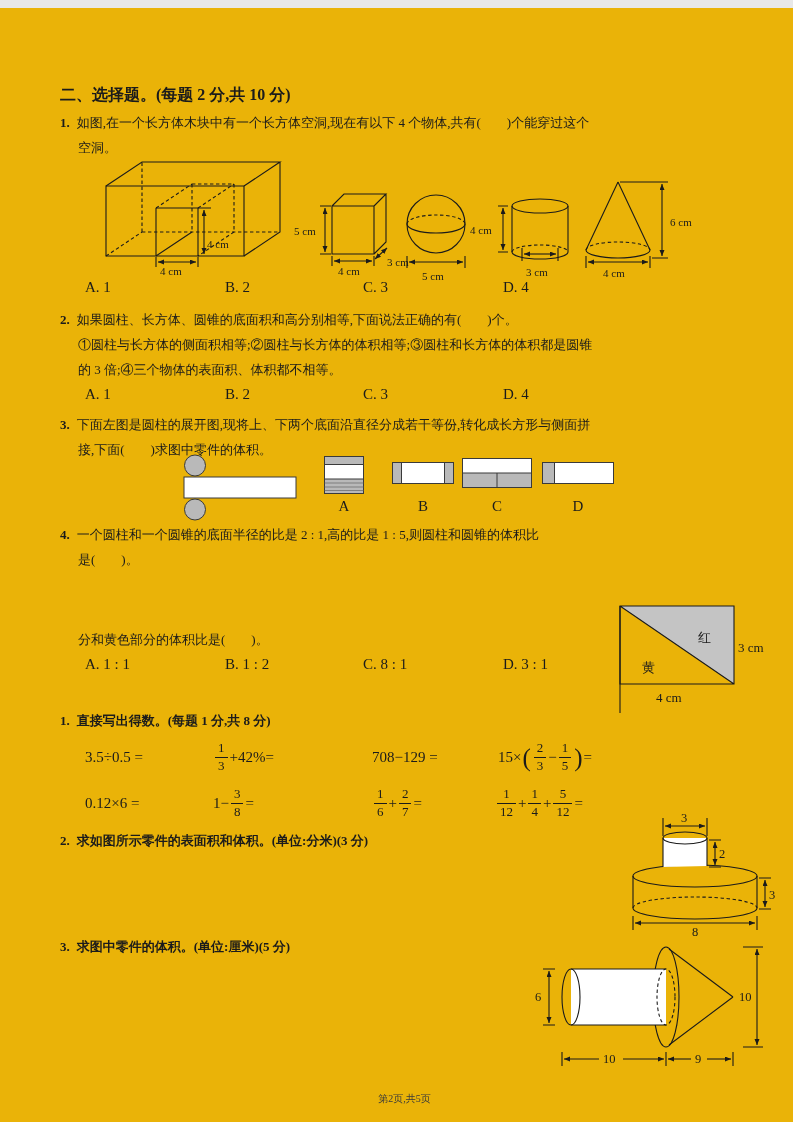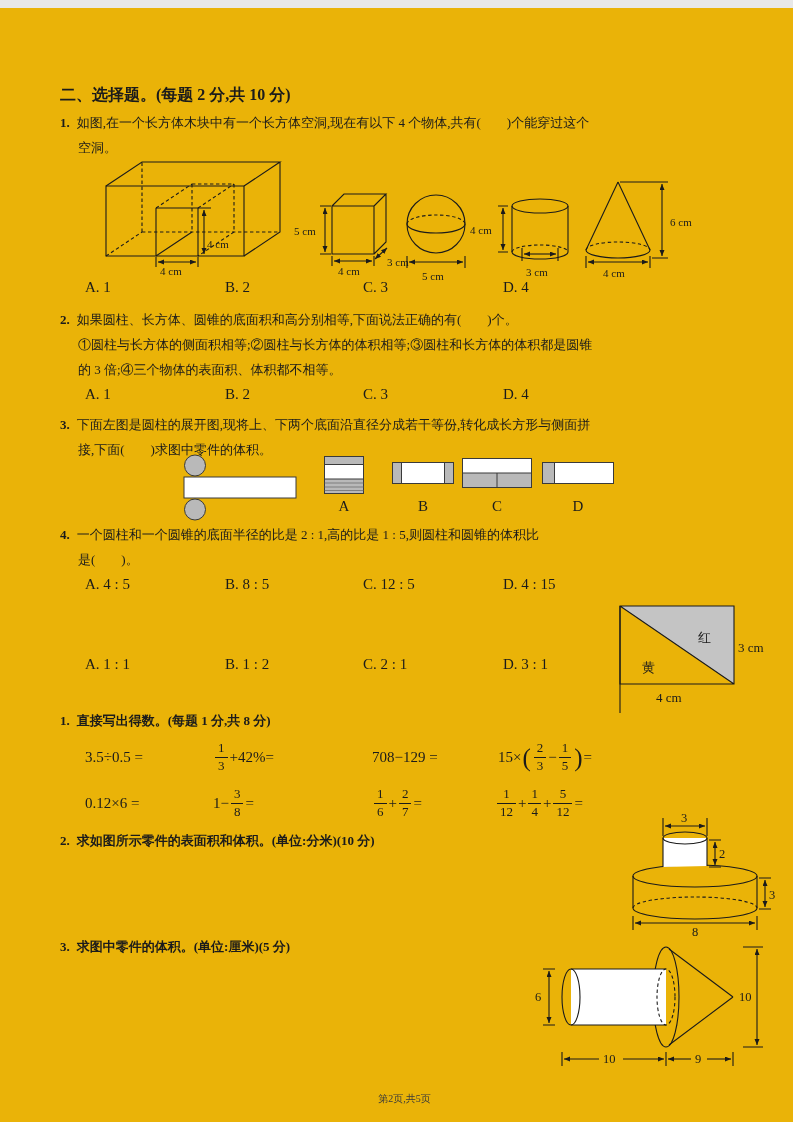--- a/index.html
+++ b/index.html
@@ -157,31 +157,26 @@
 
   <div class="optrow" style="top:490px">
     <span class="netletter" style="left:324px">A</span>
     <span class="netletter" style="left:403px">B</span>
     <span class="netletter" style="left:477px">C</span>
     <span class="netletter" style="left:558px">D</span>
   </div>
 
   <div class="ln" style="top:516px"><span class="qnum">4.</span><span>一个圆柱和一个圆锥的底面半径的比是 2 : 1,高的比是 1 : 5,则圆柱和圆锥的体积比</span></div>
   <div class="ln cont" style="top:541px">是(        )。</div>
-  <div class="optrow" style="top:568px">
-    <span class="opt" style="left:85px">A. 4 : 5</span>
-    <span class="opt" style="left:225px">B. 8 : 5</span>
-    <span class="opt" style="left:363px">C. 12 : 5</span>
-    <span class="opt" style="left:503px">D. 4 : 15</span>
-  </div>
-
+
+  <div class="ln cont" style="top:621px">分和黄色部分的体积比是(        )。</div>
   <div class="optrow" style="top:648px">
     <span class="opt" style="left:85px">A. 1 : 1</span>
     <span class="opt" style="left:225px">B. 1 : 2</span>
-    <span class="opt" style="left:363px">C. 2 : 1</span>
+    <span class="opt" style="left:363px">C. 8 : 1</span>
     <span class="opt" style="left:503px">D. 3 : 1</span>
   </div>
 
   <svg class="fig" style="left:606px;top:590px" width="186" height="115" viewBox="0 0 186 115">
     <polygon points="14,8 128,8 128,86" fill="#c4c4c4"></polygon>
     <path class="k" d="M14,8 H128 V86 H14 Z M14,8 L128,86"></path>
     <line class="k" x1="14" y1="8" x2="14" y2="115"></line>
     <text class="t13" x="92" y="44">红</text>
     <text class="t13" x="36" y="74">黄</text>
     <text class="t13" x="132" y="54">3 cm</text>
@@ -225,21 +220,21 @@
     <div class="cell" style="left:495px;top:772px">
       <span class="frac"><span class="num">1</span><span class="den">12</span></span>
       <span>+</span>
       <span class="frac"><span class="num">1</span><span class="den">4</span></span>
       <span>+</span>
       <span class="frac"><span class="num">5</span><span class="den">12</span></span>
       <span>=</span>
     </div>
   </div>
 
-  <div class="ln bold" style="top:822px"><span class="qnum">2.</span><span>求如图所示零件的表面积和体积。(单位:分米)(10 分)</span></div>
+  <div class="ln bold" style="top:822px"><span class="qnum">2.</span><span>求如图所示零件的表面积和体积。(单位:分米)(3 分)</span></div>
 
   <svg class="fig" style="left:610px;top:804px" width="178" height="126" viewBox="0 0 178 126">
     <ellipse class="k" cx="85" cy="64" rx="62" ry="11"></ellipse>
     <path class="k" d="M23,64 V96 M147,64 V96"></path>
     <path class="k" d="M23,96 A62,11 0 0 0 147,96"></path>
     <path class="k d" d="M23,96 A62,11 0 0 1 147,96"></path>
     <path d="M53,26 H97 V54 L53,55 Z" fill="#ffffff" stroke="none"></path>
     <path class="k" d="M53,26 V55 M97,26 V54"></path>
     <ellipse class="k" cx="75" cy="26" rx="22" ry="6" fill="#ffffff"></ellipse>
     <path class="k" d="M53,24 V6 M97,24 V6 M99,28 H111 M99,55 H111 M149,66 H161 M149,97 H161 M23,104 V118 M147,104 V118"></path>

